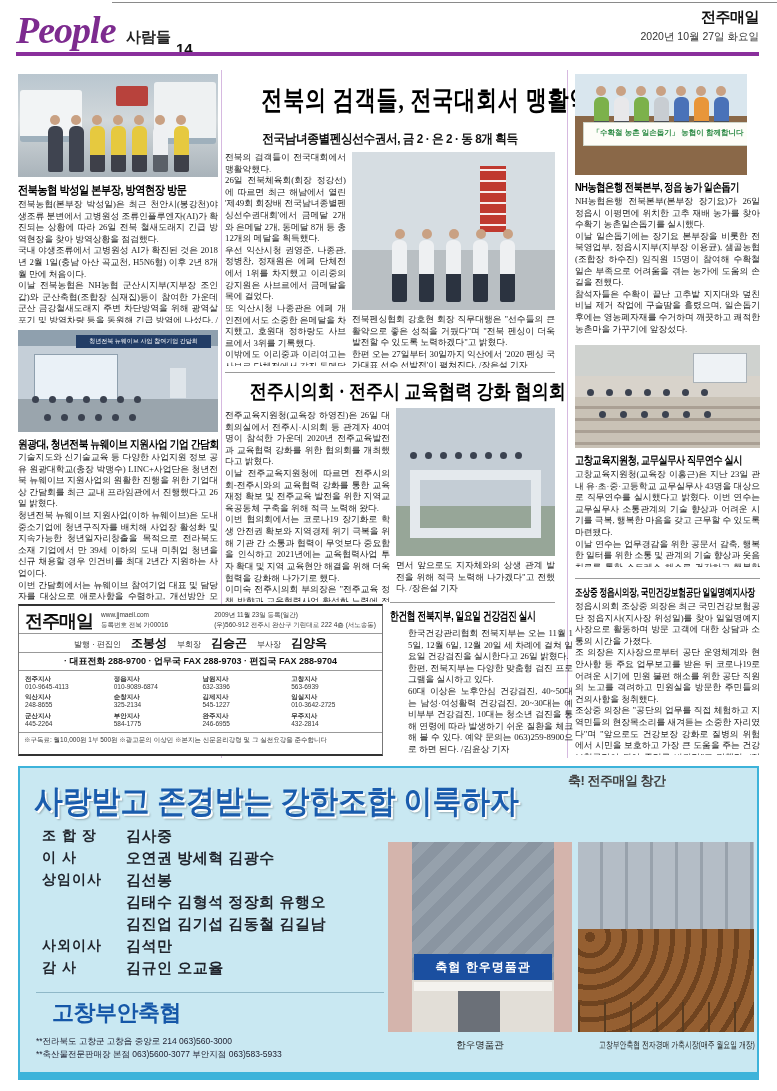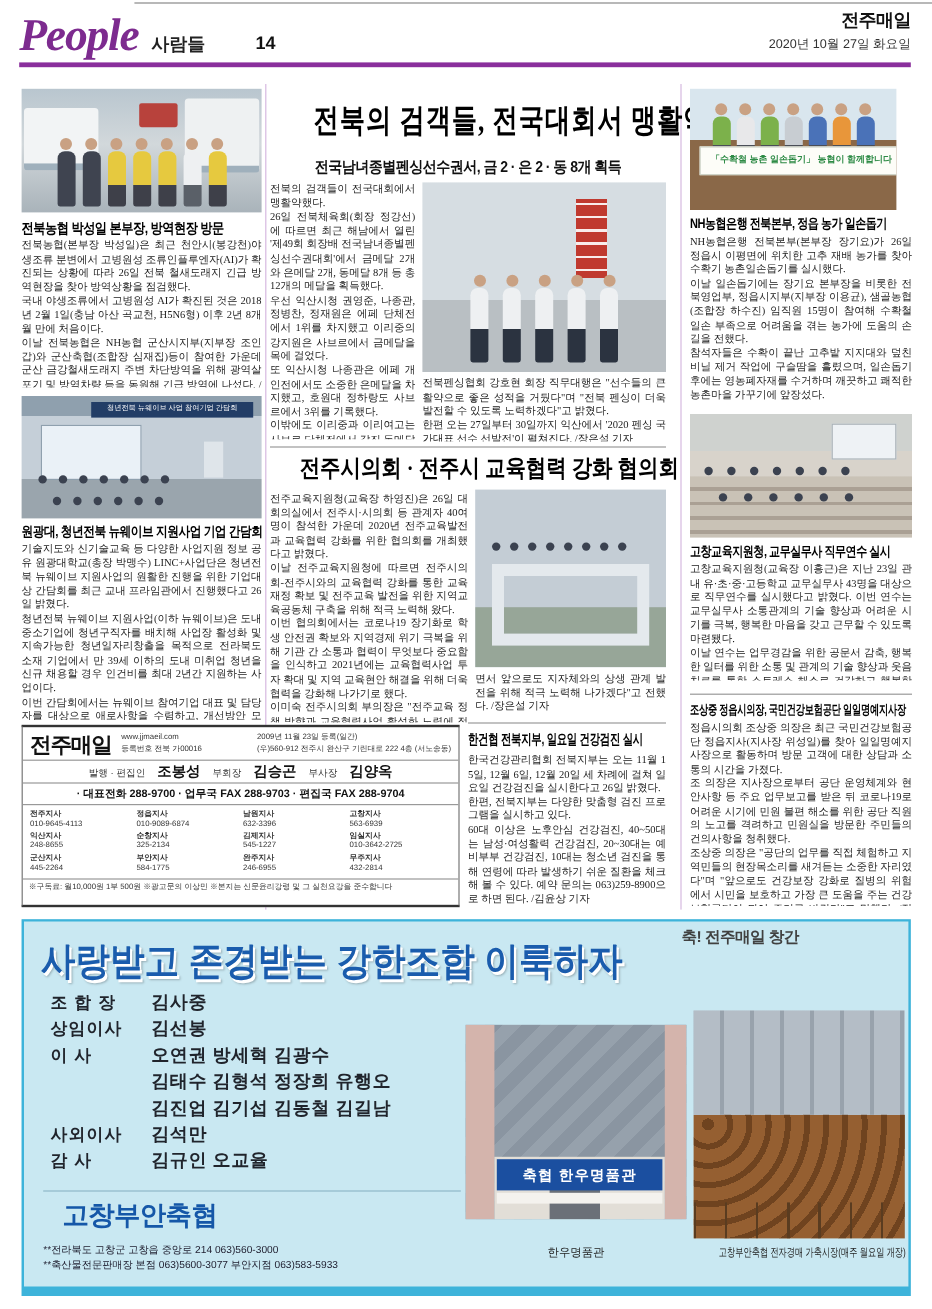--- a/index.html
+++ b/index.html
@@ -2,21 +2,21 @@
 <html><head>
 <meta charset="utf-8">
 <style>
   html,body{margin:0;padding:0;background:#ffffff;}
   .page{position:relative;width:777px;height:1091px;background:#fff;overflow:hidden;
         font-family:"Liberation Sans",sans-serif;}
   
   .topline{position:absolute;left:112px;top:2px;width:665px;height:1px;background:#8a8a8a;}
   .plogo{position:absolute;left:16px;top:8px;font:italic 700 38px "Liberation Serif",serif;color:#7d2b8f;letter-spacing:-1px;}
   .pkor{position:absolute;left:126px;top:28px;font:700 15px "Liberation Sans",sans-serif;color:#222;}
-  .pnum{position:absolute;left:176px;top:28px;font:700 15px "Liberation Sans",sans-serif;color:#111;margin-left:37px;}
+  .pnum{position:absolute;left:176px;top:40px;font:700 15px "Liberation Sans",sans-serif;color:#111;}
   .pname{position:absolute;left:600px;top:8px;width:159px;text-align:right;font:700 15px "Liberation Sans",sans-serif;color:#111;letter-spacing:-0.5px;}
   .pdate{position:absolute;left:540px;top:30px;width:219px;text-align:right;font:400 10.5px "Liberation Sans",sans-serif;color:#333;}
   .prule{position:absolute;left:16px;top:52px;width:743px;height:4px;background:#8a2f9c;}
   .vline{position:absolute;top:70px;width:1px;height:688px;background:#d6b9e0;}
   .hline{position:absolute;height:1px;background:#9a9a9a;}
   
   .bd{position:absolute;font-family:"Liberation Serif",serif;font-size:8.8px;line-height:1.32;
       color:#1b1b1b;text-align:justify;white-space:pre-line;word-break:break-all;overflow:hidden;}
   .cap{position:absolute;font:700 12px/1.1 "Liberation Sans",sans-serif;color:#000;white-space:nowrap;
        letter-spacing:-0.5px;transform:scaleX(.85);transform-origin:left;}
@@ -174,21 +174,21 @@
         <i class="dot"></i>
         <i class="dot"></i>
         <i class="dot"></i>
         <i class="dot"></i>
     </div>
   </div>
   <div class="bd" style="left:396px;top:560px;width:159px;height:34px;">면서 앞으로도 지자체와의 상생 관계 발전을 위해 적극 노력해 나가겠다"고 전했다.  /장은설 기자</div>
 
   <div class="hline" style="left:390px;top:602px;width:165px;"></div>
   <div class="hl3" style="left:390px;top:610px;">한건협 전북지부, 일요일 건강검진 실시</div>
-  <div class="bd" style="left:390px;top:628px;width:165px;height:128px;">한국건강관리협회 전북지부는 오는 11월 15일, 12월 6일, 12월 20일 세 차례에 걸쳐 일요일 건강검진을 실시한다고 26일 밝혔다.
+  <div class="bd" style="left:408px;top:628px;width:165px;height:128px;">한국건강관리협회 전북지부는 오는 11월 15일, 12월 6일, 12월 20일 세 차례에 걸쳐 일요일 건강검진을 실시한다고 26일 밝혔다.
 한편, 전북지부는 다양한 맞춤형 검진 프로그램을 실시하고 있다.
 60대 이상은 노후안심 건강검진, 40~50대는 남성·여성활력 건강검진, 20~30대는 예비부부 건강검진, 10대는 청소년 검진을 통해 연령에 따라 발생하기 쉬운 질환을 체크해 볼 수 있다. 예약 문의는 063)259-8900으로 하면 된다.  /김윤상 기자</div>
 
   <div class="mbox">
     <div class="mrow1">
       <div class="mlogo">전주매일</div>
       <div class="msmall">
         <div>www.jjmaeil.com</div>
         <div>등록번호 전북 가00016</div>
       </div>
@@ -275,26 +275,26 @@
   <div class="ad">
     <div class="ad-congrats">축! 전주매일 창간</div>
     <div class="ad-title">사랑받고 존경받는 강한조합 이룩하자</div>
 
     <div class="ad-roles">
       <div class="role-row">
           <span class="role">조 합 장</span>
           <span class="names">김사중</span>
         </div>
       <div class="role-row">
+          <span class="role">이 사</span>
+          <span class="names">오연권  방세혁  김광수</span>
+        </div>
+      <div class="role-row">
           <span class="role">상임이사</span>
           <span class="names">김선봉</span>
-        </div>
-      <div class="role-row">
-          <span class="role">이 사</span>
-          <span class="names">오연권  방세혁  김광수</span>
         </div>
       <div class="role-row">
           <span class="role"></span>
           <span class="names">김태수  김형석  정장희  유행오</span>
         </div>
       <div class="role-row">
           <span class="role"></span>
           <span class="names">김진업  김기섭  김동철  김길남</span>
         </div>
       <div class="role-row">
@@ -305,21 +305,21 @@
           <span class="role">감 사</span>
           <span class="names">김규인  오교율</span>
         </div>
     </div>
 
     <div class="ad-div"></div>
     <div class="ad-org">고창부안축협</div>
     <div class="ad-addr" style="top:268px;">**전라북도 고창군 고창읍 중앙로 214   063)560-3000</div>
     <div class="ad-addr" style="top:281px;">**축산물전문판매장   본점 063)5600-3077   부안지점 063)583-5933</div>
 
-    <div class="ph" style="left:368px;top:86px;width:184px;height:162px;background:repeating-linear-gradient(135deg,#96a1ac 0 11px,#8a95a1 11px 22px);">
+    <div class="ph" style="left:368px;top:74px;width:184px;height:190px;background:repeating-linear-gradient(135deg,#96a1ac 0 11px,#8a95a1 11px 22px);">
       <div class="shape" style="left:0;top:0;width:24px;height:100%;background:#d4b4ac;"></div>
       <div class="shape" style="right:0;top:0;width:18px;height:100%;background:#d4b4ac;"></div>
       <div class="shape" style="left:24px;bottom:0;width:142px;height:52px;background:#e2ded7;"></div>
       <div class="shape" style="left:70px;bottom:0;width:42px;height:42px;background:#6b7078;"></div>
       <div class="inphoto-banner" style="left:26px;top:112px;width:138px;height:26px;background:#1b4fa0;color:#ffffff;font:700 12px/26px 'Liberation Sans',sans-serif;letter-spacing:1px;">축협 한우명품관</div>
       <div class="shape" style="left:26px;top:140px;width:138px;height:9px;background:#f4f2ee;"></div>
     </div>
     <div class="ad-cap" style="left:368px;top:272px;width:184px;">한우명품관</div>
 
     <div class="ph" style="left:558px;top:74px;width:176px;height:190px;background:linear-gradient(180deg,#b4bdc6 0 46%,#955f31 46%);">

